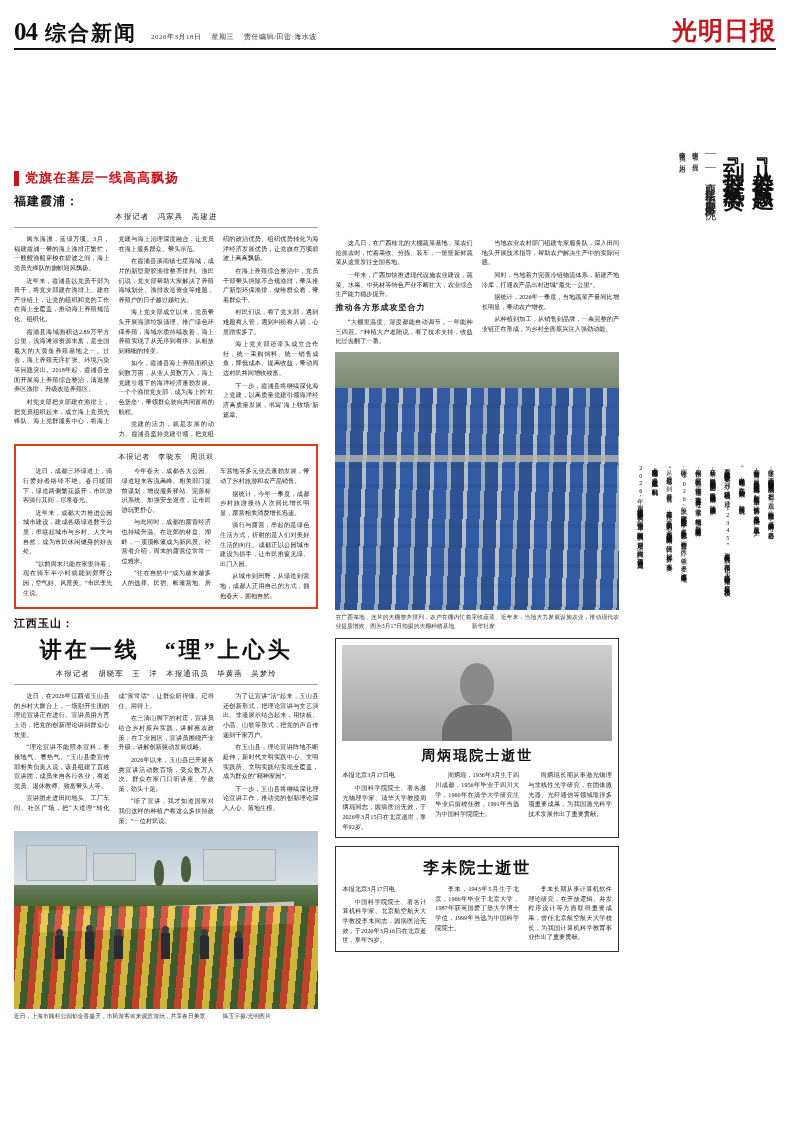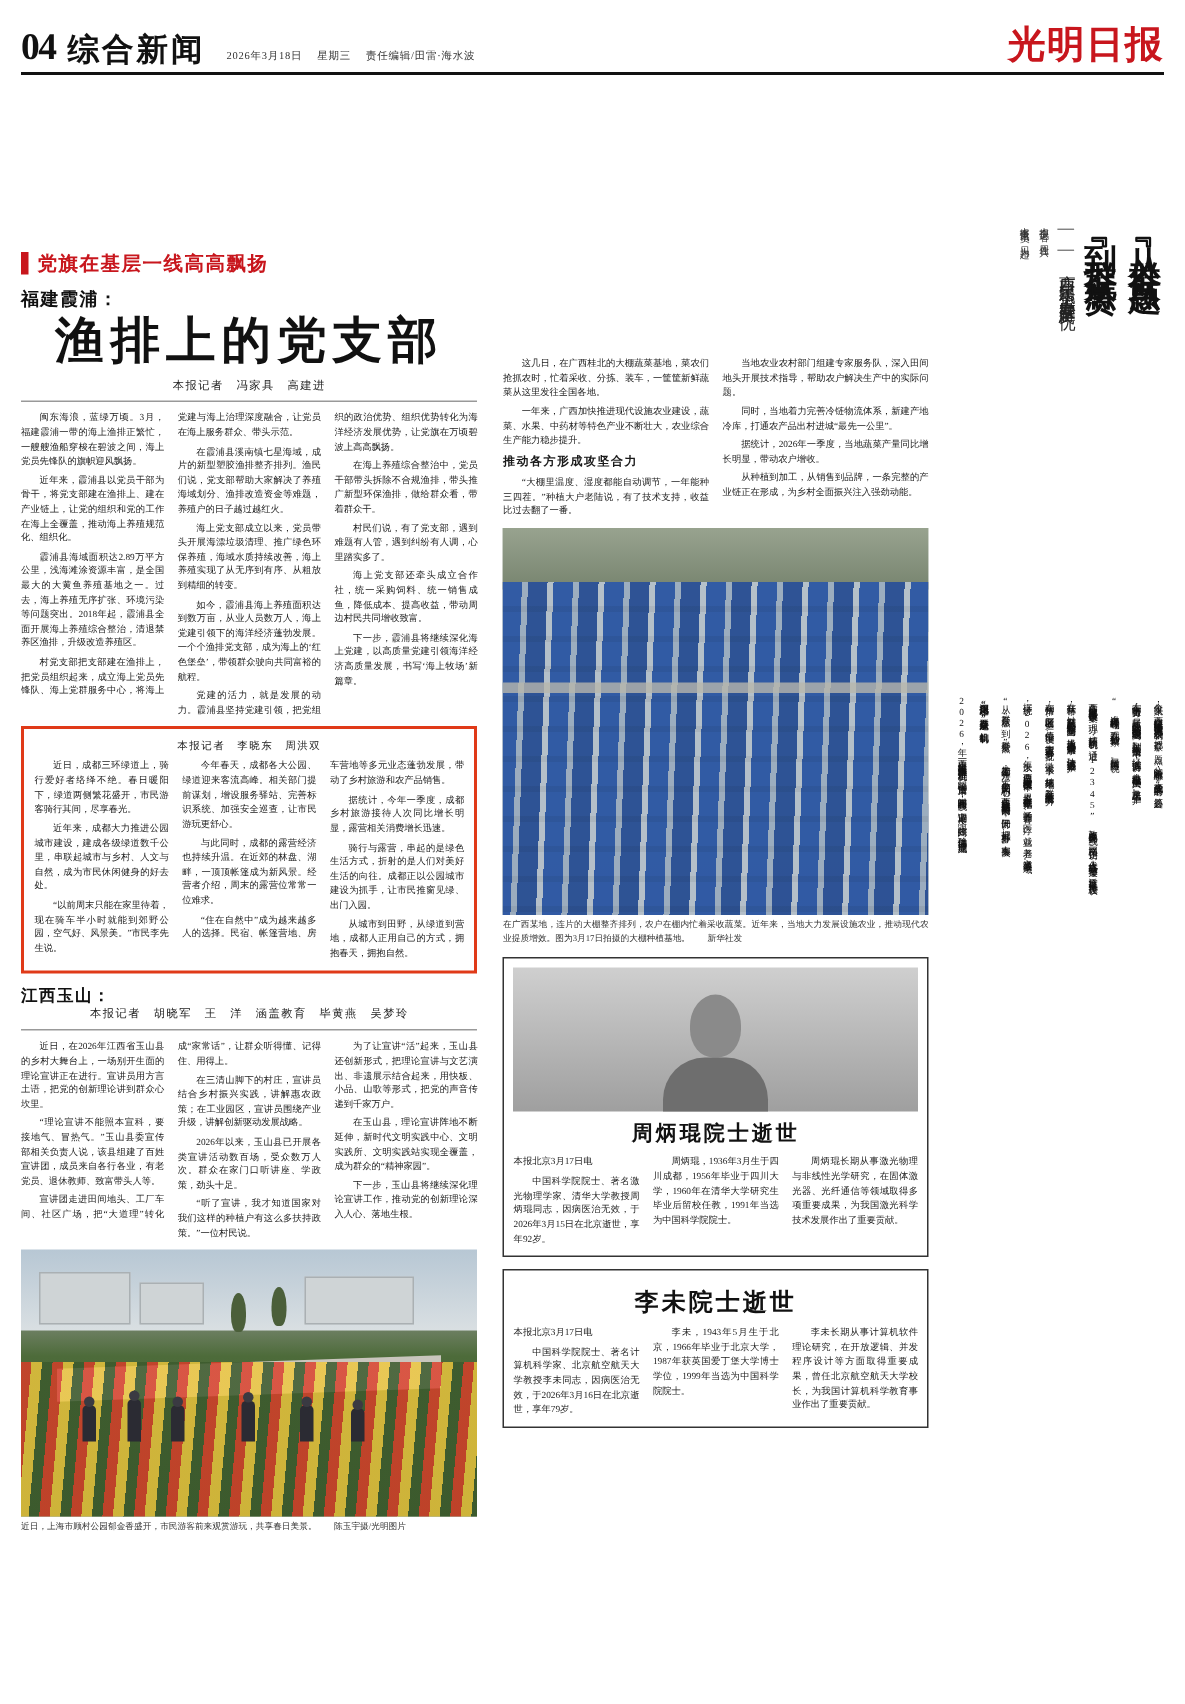--- a/index.html
+++ b/index.html
@@ -263,21 +263,20 @@
   <div class="body-grid">
 
     <div class="col-left">
 
       <div class="banner">
         <div class="bar"></div>
         <div class="btxt">党旗在基层一线高高飘扬</div>
       </div>
 
       <div class="kicker">福建霞浦：</div>
-      <div class="headline-main">渔排上的党支部</div>
       <div class="byline">本报记者　冯家具　高建进</div>
       <div class="rule-h"></div>
 
       <div class="textcols-3 body-text">
         <p>闽东海浪，蓝绿万顷。3月，福建霞浦一带的海上渔排正繁忙，一艘艘渔船穿梭在碧波之间，海上党员先锋队的旗帜迎风飘扬。</p>
         <p>近年来，霞浦县以党员干部为骨干，将党支部建在渔排上、建在产业链上，让党的组织和党的工作在海上全覆盖，推动海上养殖规范化、组织化。</p>
         <p>霞浦县海域面积达2.89万平方公里，浅海滩涂资源丰富，是全国最大的大黄鱼养殖基地之一。过去，海上养殖无序扩张、环境污染等问题突出。2018年起，霞浦县全面开展海上养殖综合整治，清退禁养区渔排，升级改造养殖区。</p>
         <p>村党支部把支部建在渔排上，把党员组织起来，成立海上党员先锋队、海上党群服务中心，将海上党建与海上治理深度融合，让党员在海上服务群众、带头示范。</p>
         <p>在霞浦县溪南镇七星海域，成片的新型塑胶渔排整齐排列。渔民们说，党支部帮助大家解决了养殖海域划分、渔排改造资金等难题，养殖户的日子越过越红火。</p>
         <p>海上党支部成立以来，党员带头开展海漂垃圾清理、推广绿色环保养殖，海域水质持续改善，海上养殖实现了从无序到有序、从粗放到精细的转变。</p>
@@ -299,21 +298,22 @@
           <p>与此同时，成都的露营经济也持续升温。在近郊的林盘、湖畔，一顶顶帐篷成为新风景。经营者介绍，周末的露营位常常一位难求。</p>
           <p>“住在自然中”成为越来越多人的选择。民宿、帐篷营地、房车营地等多元业态蓬勃发展，带动了乡村旅游和农产品销售。</p>
           <p>据统计，今年一季度，成都乡村旅游接待人次同比增长明显，露营相关消费增长迅速。</p>
           <p>骑行与露营，串起的是绿色生活方式，折射的是人们对美好生活的向往。成都正以公园城市建设为抓手，让市民推窗见绿、出门入园。</p>
           <p>从城市到田野，从绿道到营地，成都人正用自己的方式，拥抱春天，拥抱自然。</p>
         </div>
       </div>
 
       <div>
         <div class="sub-kicker">江西玉山：</div>
-        <div class="byline">本报记者　胡晓军　王　洋　涵盖教育　毕黄燕　吴梦玲</div>
+        <div class="sub-headline">讲在一线　“理”上心头</div>
+        <div class="byline">本报记者　胡晓军　王　洋　本报通讯员　毕黄燕　吴梦玲</div>
         <div class="rule-h"></div>
         <div class="textcols-3 body-text">
           <p>近日，在2026年江西省玉山县的乡村大舞台上，一场别开生面的理论宣讲正在进行。宣讲员用方言土语，把党的创新理论讲到群众心坎里。</p>
           <p>“理论宣讲不能照本宣科，要接地气、冒热气。”玉山县委宣传部相关负责人说，该县组建了百姓宣讲团，成员来自各行各业，有老党员、退休教师、致富带头人等。</p>
           <p>宣讲团走进田间地头、工厂车间、社区广场，把“大道理”转化成“家常话”，让群众听得懂、记得住、用得上。</p>
           <p>在三清山脚下的村庄，宣讲员结合乡村振兴实践，讲解惠农政策；在工业园区，宣讲员围绕产业升级，讲解创新驱动发展战略。</p>
           <p>2026年以来，玉山县已开展各类宣讲活动数百场，受众数万人次。群众在家门口听讲座、学政策，劲头十足。</p>
           <p>“听了宣讲，我才知道国家对我们这样的种植户有这么多扶持政策。”一位村民说。</p>
           <p>为了让宣讲“活”起来，玉山县还创新形式，把理论宣讲与文艺演出、非遗展示结合起来，用快板、小品、山歌等形式，把党的声音传递到千家万户。</p>
           <p>在玉山县，理论宣讲阵地不断延伸，新时代文明实践中心、文明实践所、文明实践站实现全覆盖，成为群众的“精神家园”。</p>

